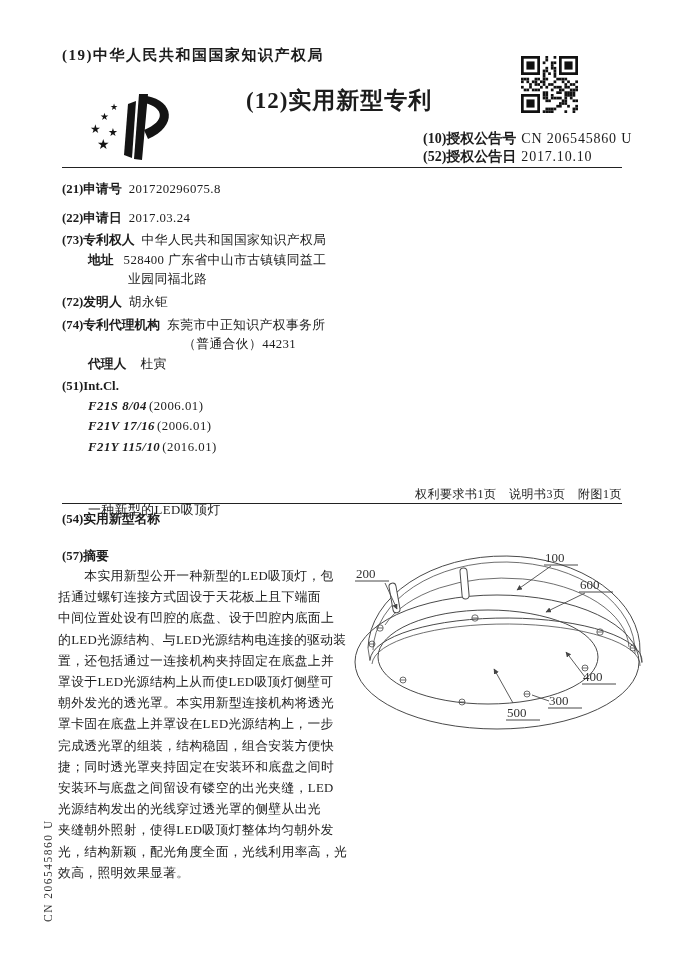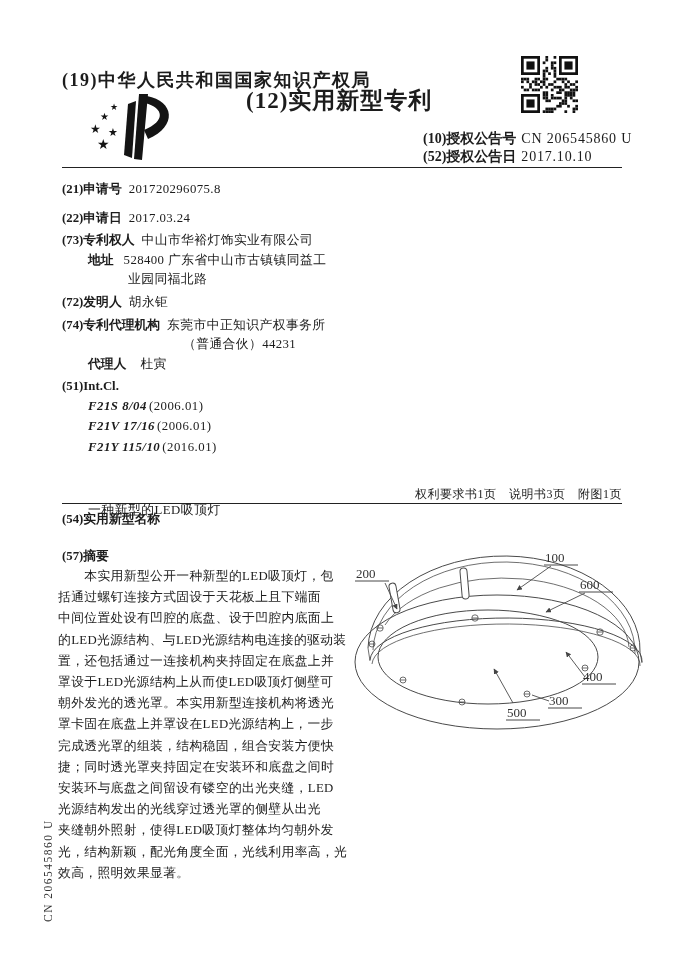--- a/index.html
+++ b/index.html
@@ -3,21 +3,21 @@
 <meta charset="utf-8">
 <style>
   html,body{margin:0;padding:0;}
   body{
     width:675px;height:955px;position:relative;background:#ffffff;
     font-family:"Liberation Serif","DejaVu Serif",serif;color:#1c1c1c;
     overflow:hidden;
   }
   .abs{position:absolute;}
   .b{font-weight:bold;}
-  .office{left:62px;top:68px;font-size:18px;font-weight:bold;letter-spacing:1.5px;}
+  .office{left:62px;top:46px;font-size:15px;font-weight:bold;letter-spacing:1.5px;}
   .doc-type{left:246px;top:85px;font-size:23px;font-weight:bold;letter-spacing:1px;}
   .publine{left:423px;font-size:14px;white-space:nowrap;}
   .publine .val{letter-spacing:0.8px;margin-left:5px;}
   .rule{left:62px;width:560px;height:0;border-top:1.8px solid #222;}
   .fline{font-size:12.8px;white-space:nowrap;}
   .fline .lab{font-weight:bold;}
   .fline .val{margin-left:7px;letter-spacing:0.4px;}
   .ipc-code{font-style:italic;font-weight:600;letter-spacing:0.5px;}
   .ipc-ver{margin-left:2px;letter-spacing:0.5px;}
   .pages-info{left:322px;top:486px;width:300px;text-align:right;font-size:12px;letter-spacing:0.5px;white-space:pre;}
@@ -198,21 +198,21 @@
 
 <div class="abs rule" style="top:167px;"></div>
 
 <div class="abs fline" style="left:62px;top:181px;">
   <span class="lab">(21)申请号</span><span class="val">201720296075.8</span>
 </div>
 <div class="abs fline" style="left:62px;top:210px;">
   <span class="lab">(22)申请日</span><span class="val">2017.03.24</span>
 </div>
 <div class="abs fline" style="left:62px;top:232px;">
-  <span class="lab">(73)专利权人</span><span class="val">中山市华裕灯饰实业有限公司</span>
+  <span class="lab">(73)专利权人</span><span class="val">中华人民共和国国家知识产权局</span>
 </div>
 <div class="abs fline" style="left:88px;top:252px;">
   <span class="lab">地址</span><span class="val" style="margin-left:10px;">528400 广东省中山市古镇镇同益工</span>
 </div>
 <div class="abs fline" style="left:128px;top:271px;">
   <span class="val" style="margin-left:0;">业园同福北路</span>
 </div>
 <div class="abs fline" style="left:62px;top:294px;">
   <span class="lab">(72)发明人</span><span class="val">胡永钜</span>
 </div>

